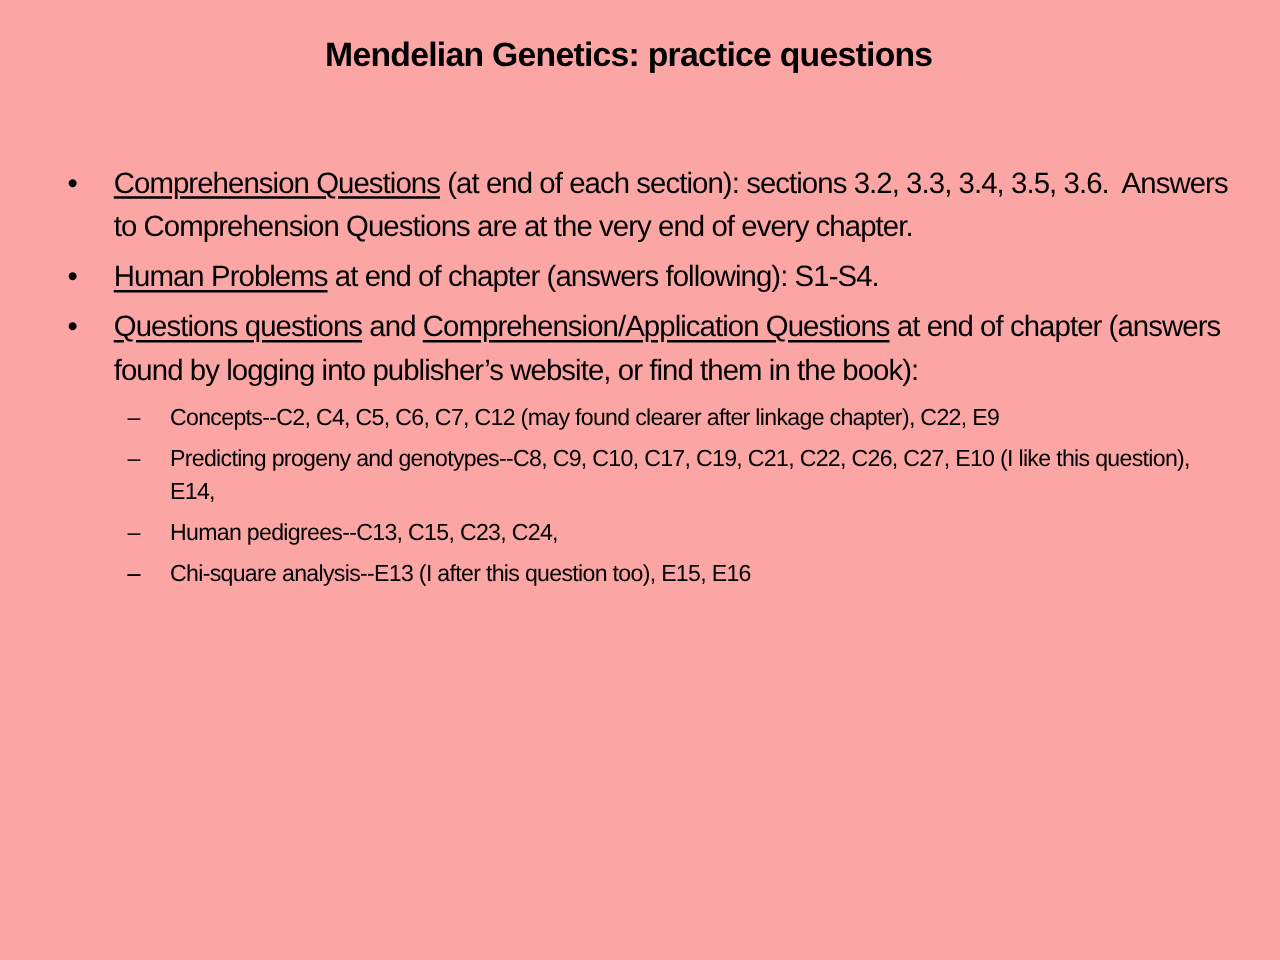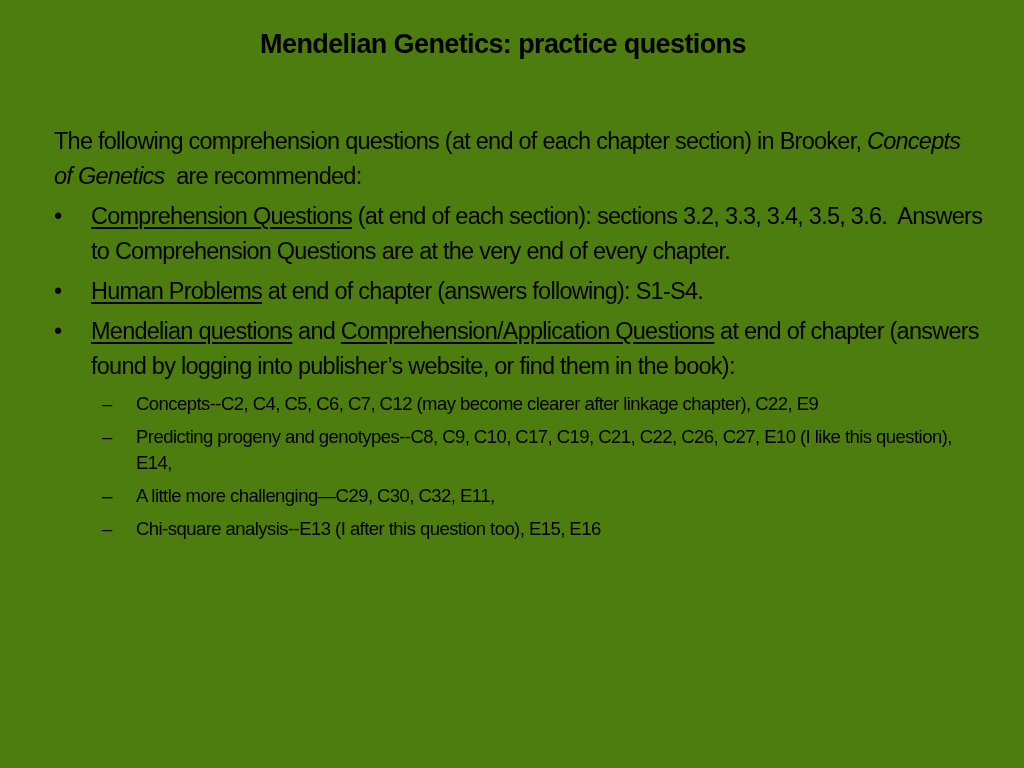--- a/index.html
+++ b/index.html
@@ -12,21 +12,21 @@
       height: 768px;
       position: relative;
       overflow: hidden;
       font-family: "Liberation Sans", "DejaVu Sans", sans-serif;
       color: #000000;
     }
     .slide {
       position: absolute;
       left: 0; top: 0;
       width: 1024px; height: 768px;
-      background: #4d7c0f;
+      background: #fca5a5;
     }
     .title {
       position: absolute;
       left: 0; top: 24px;
       width: 1006px;
       text-align: center;
       font-weight: bold;
       font-size: 27px;
       letter-spacing: -0.6px;
       line-height: 40px;
@@ -75,52 +75,51 @@
       left: 0; top: 0;
     }
   </style>
 </head>
 <body>
 
 <div class="slide">
   <div class="title">Mendelian Genetics: practice questions</div>
 
   <div class="body">
-    <p class="intro"><span>The following comprehension questions (at end of each chapter section) in Brooker, </span><span class="i">Concepts of Genetics</span><span style="white-space:pre">  are recommended:</span></p>
 
     <div class="l1">
       <span class="bullet">•</span>
       <span class="u">Comprehension Questions</span><span style="white-space:pre-wrap"> (at end of each section): sections 3.2, 3.3, 3.4, 3.5, 3.6.  Answers to Comprehension Questions are at the very end of every chapter.</span>
     </div>
 
     <div class="l1">
       <span class="bullet">•</span>
       <span class="u">Human Problems</span><span> at end of chapter (answers following): S1-S4.</span>
     </div>
 
     <div class="l1">
       <span class="bullet">•</span>
-      <span class="u">Mendelian questions</span><span style="white-space:pre"> and </span><span class="u">Comprehension/Application Questions</span><span> at end of chapter (answers found by logging into publisher’s website, or find them in the book):</span>
+      <span class="u">Questions questions</span><span style="white-space:pre"> and </span><span class="u">Comprehension/Application Questions</span><span> at end of chapter (answers found by logging into publisher’s website, or find them in the book):</span>
     </div>
 
     <div class="sub">
       <div class="l2">
         <span class="dash">–</span>
-        <span>Concepts--C2, C4, C5, C6, C7, C12 (may become clearer after linkage chapter), C22, E9</span>
+        <span>Concepts--C2, C4, C5, C6, C7, C12 (may found clearer after linkage chapter), C22, E9</span>
       </div>
       <div class="l2">
         <span class="dash">–</span>
         <span>Predicting progeny and genotypes--C8, C9, C10, C17, C19, C21, C22, C26, C27, E10 (I like this question), E14,</span>
       </div>
       <div class="l2">
         <span class="dash">–</span>
+        <span>Human pedigrees--C13, C15, C23, C24,</span>
       </div>
       <div class="l2">
         <span class="dash">–</span>
-        <span>A little more challenging—C29, C30, C32, E11,</span>
       </div>
       <div class="l2">
         <span class="dash">–</span>
         <span>Chi-square analysis--E13 (I after this question too), E15, E16</span>
       </div>
     </div>
   </div>
 </div>
 
 </body></html>

